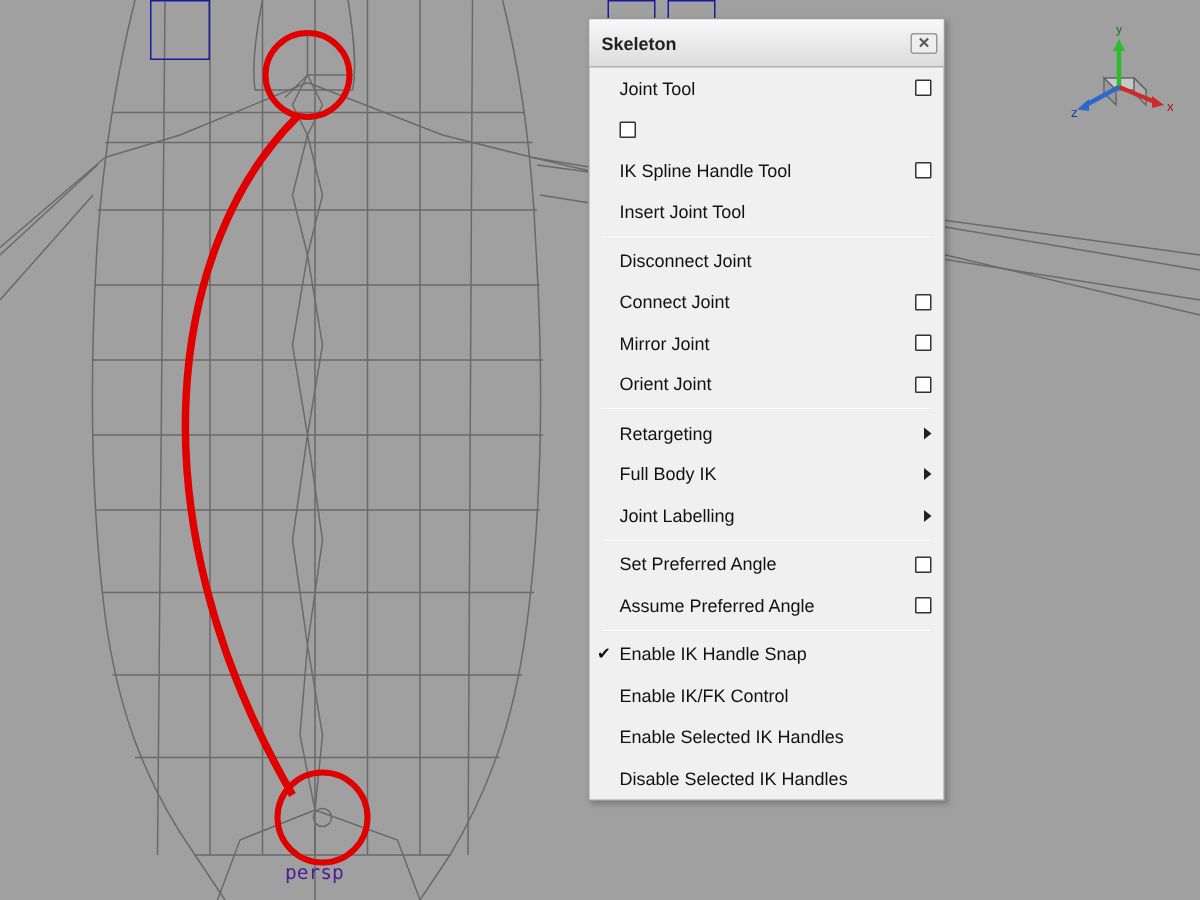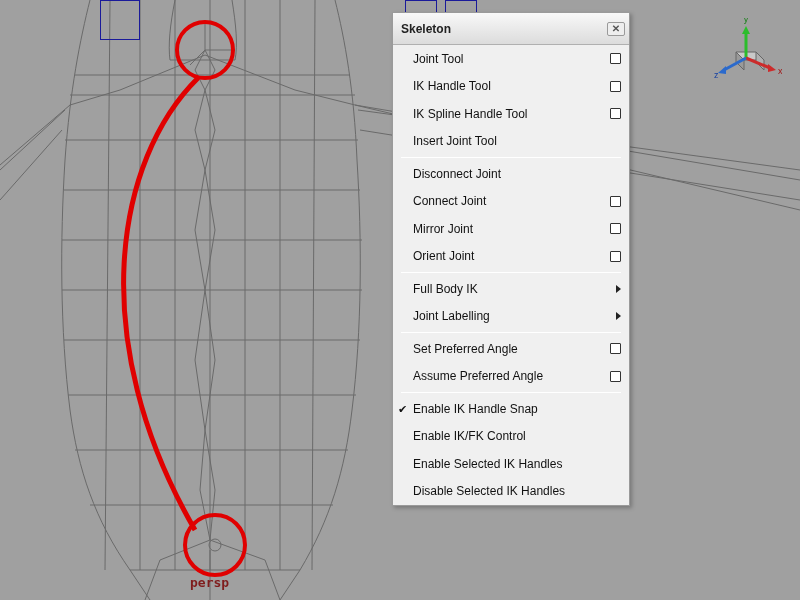--- a/index.html
+++ b/index.html
@@ -15,22 +15,22 @@
     stroke: #6a6a6a; stroke-width: 1; fill: none;
   }
   svg.wire .bone { stroke: #a05a2a; stroke-width: 1.5; }
   svg.wire .joint { stroke: #2a1a8a; stroke-width: 1.5; fill: none; }
   svg.wire .select { stroke: #d0ff30; stroke-width: 1; }
   svg.wire .annot-circle { stroke: #e00000; stroke-width: 4; fill: none; }
   svg.wire .annot-line { stroke: #e00000; stroke-width: 5; fill: none; }
   svg.wire .annot-ellipse { stroke: #e00000; stroke-width: 3; fill: none; }
   .persp-label {
     position: absolute; left: 190px; top: 575px;
-    font-family: monospace; font-weight: bold; font-size: 13px;
-    color: #7f1d1d;
+    font-family: monospace; font-weight: normal; font-size: 13px;
+    color: #4c1d95;
   }
   
   .ctrl-box { position: absolute; border: 1.5px solid #1a1a9a; }
   
   .axis-gizmo { position: absolute; right: 18px; top: 18px; width: 72px; height: 72px; }
   
   .menu {
     position: absolute;
     left: 392px; top: 12px;
     width: 238px;
@@ -186,21 +186,20 @@
     <div class="menu-title">
       <span>Skeleton</span>
       <span class="close">✕</span>
     </div>
     <div id="menu-body">
         <div class="menu-item">
           <span class="label">Joint Tool</span>
           <span class="options-box"></span>
         </div>
         <div class="menu-item">
-          <span class="label">IK Handle Tool</span>
           <span class="options-box"></span>
         </div>
         <div class="menu-item">
           <span class="label">IK Spline Handle Tool</span>
           <span class="options-box"></span>
         </div>
         <div class="menu-item">
           <span class="label">Insert Joint Tool</span>
         </div>
         <div class="menu-sep"></div>
@@ -213,20 +212,24 @@
         </div>
         <div class="menu-item">
           <span class="label">Mirror Joint</span>
           <span class="options-box"></span>
         </div>
         <div class="menu-item">
           <span class="label">Orient Joint</span>
           <span class="options-box"></span>
         </div>
         <div class="menu-sep"></div>
+        <div class="menu-item">
+          <span class="label">Retargeting</span>
+          <span class="submenu-arrow"></span>
+        </div>
         <div class="menu-item">
           <span class="label">Full Body IK</span>
           <span class="submenu-arrow"></span>
         </div>
         <div class="menu-item">
           <span class="label">Joint Labelling</span>
           <span class="submenu-arrow"></span>
         </div>
         <div class="menu-sep"></div>
         <div class="menu-item">

